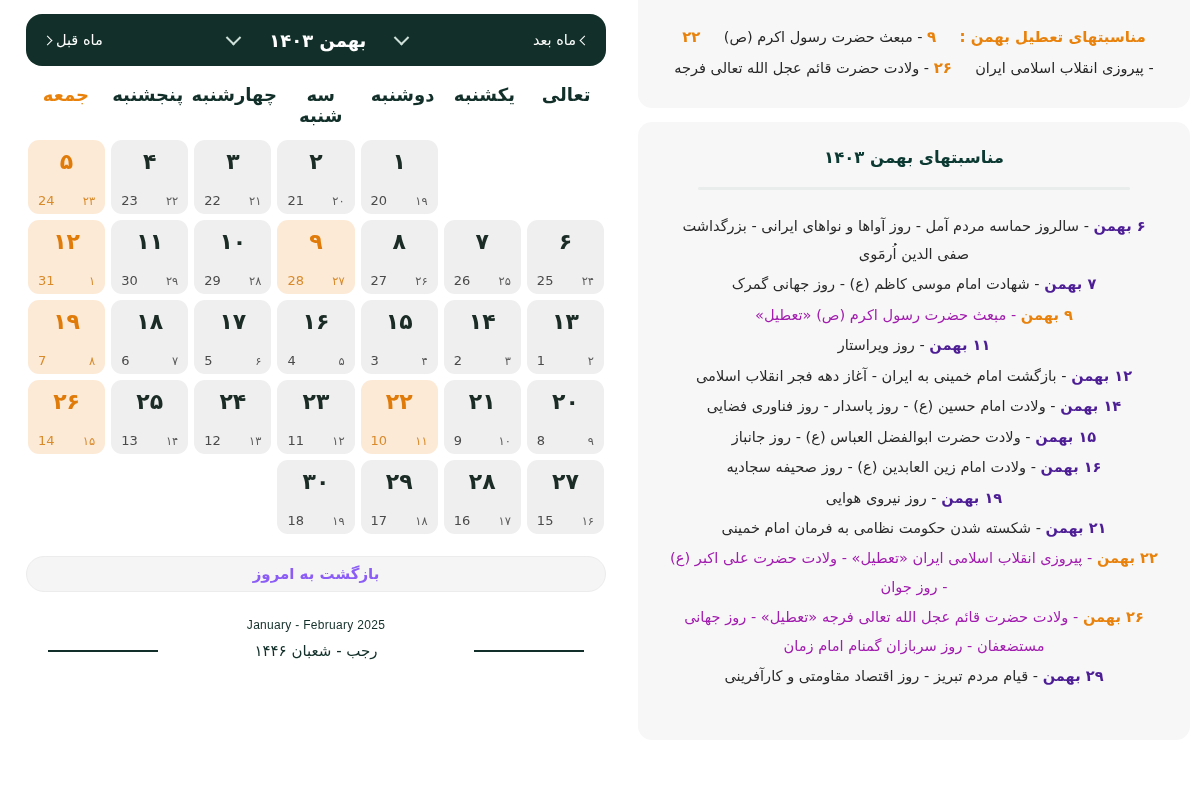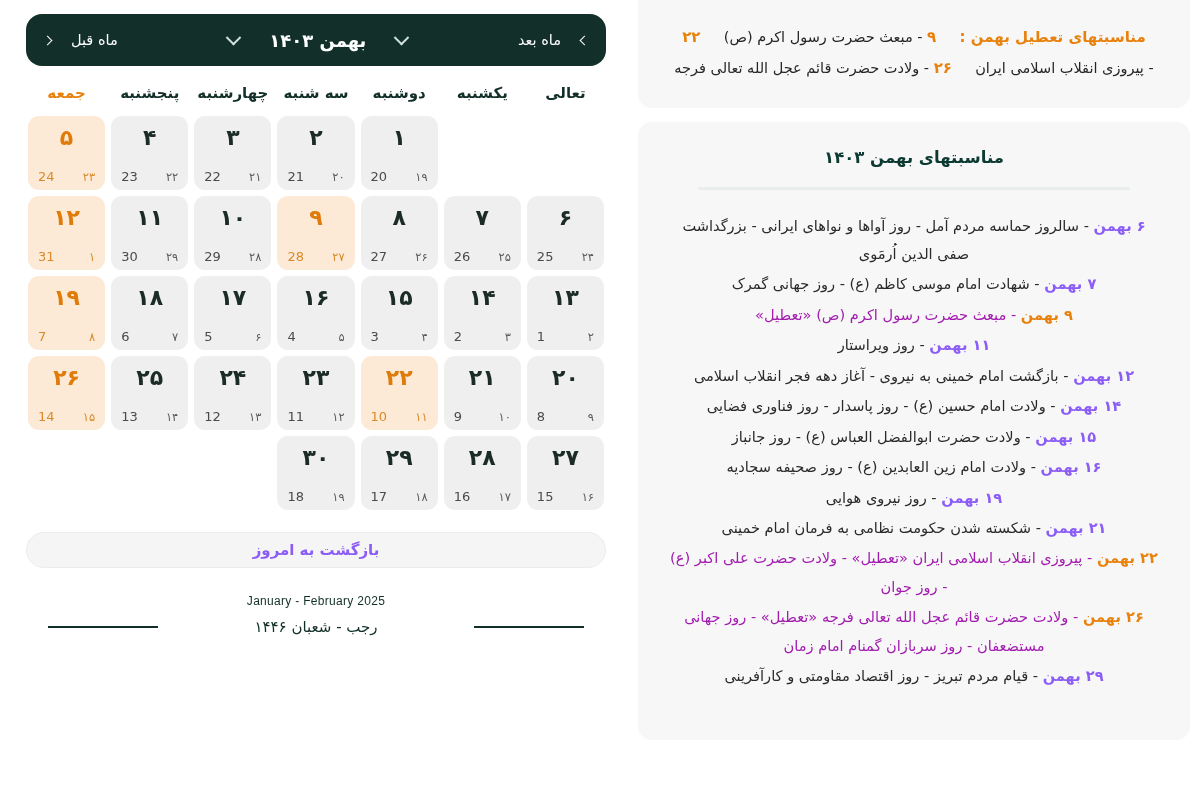--- a/index.html
+++ b/index.html
@@ -73,21 +73,21 @@
   .occ-item {
     font-size: 14.6px;
     line-height: 1.95;
     color: #222222;
     text-align: center;
     direction: rtl;
     margin-bottom: 2px;
   }
   .occ-day {
     font-weight: bold;
-    color: #8b5cf6;
+    color: #4c1d95;
   }
   .occ-item.holiday .occ-day { color: #e8820c; }
   .occ-item.holiday .occ-text { color: #a21caf; }
   .occ-text { color: #2a2a2a; }
 
   
   #right-col {
     position: absolute; left: 0; top: 0;
     width: 628px; height: 800px;
     padding: 14px 22px 0 26px;
@@ -103,21 +103,21 @@
     justify-content: space-between;
     padding: 0 18px;
     color: #f2f7f5;
   }
   .nav-btn {
     font-size: 14.5px;
     color: #ffffff;
     white-space: nowrap;
     display: flex;
     align-items: center;
-    gap: 20px;
+    gap: 5px;
     cursor: pointer;
     user-select: none;
   }
   .chev {
     display: inline-block;
     width: 7px; height: 7px;
     border-top: 1.8px solid #ffffff;
     border-left: 1.8px solid #ffffff;
   }
   .chev.right { transform: rotate(135deg); }
@@ -148,21 +148,21 @@
   
   #weekday-row {
     display: grid;
     grid-template-columns: repeat(7, 1fr);
     gap: 6px;
     margin-top: 18px;
     padding: 0 2px;
   }
   .weekday {
     text-align: center;
-    font-size: 15px;
+    font-size: 18px;
     font-weight: bold;
     color: #123029;
   }
   .weekday.friday { color: #e8820c; }
 
   
   #day-grid {
     display: grid;
     grid-template-columns: repeat(7, 1fr);
     gap: 6px;
@@ -550,21 +550,21 @@
     </div>
 
     <div class="card" id="occasions-card">
       <div id="occasions-heading">مناسبتهای بهمن ۱۴۰۳</div>
       <div id="occasions-divider"></div>
       <div id="occasions-list">
           <div class="occ-item"><span class="occ-day">۶ بهمن</span><span class="occ-text"> - سالروز حماسه مردم آمل - روز آواها و نواهای ایرانی - بزرگداشت صفی الدین اُرمَوی</span></div>
           <div class="occ-item"><span class="occ-day">۷ بهمن</span><span class="occ-text"> - شهادت امام موسی کاظم (ع) - روز جهانی گمرک</span></div>
           <div class="occ-item holiday"><span class="occ-day">۹ بهمن</span><span class="occ-text"> - مبعث حضرت رسول اکرم (ص) «تعطیل»</span></div>
           <div class="occ-item"><span class="occ-day">۱۱ بهمن</span><span class="occ-text"> - روز ویراستار</span></div>
-          <div class="occ-item"><span class="occ-day">۱۲ بهمن</span><span class="occ-text"> - بازگشت امام خمینی به نیروی - آغاز دهه فجر انقلاب اسلامی</span></div>
+          <div class="occ-item"><span class="occ-day">۱۲ بهمن</span><span class="occ-text"> - بازگشت امام خمینی به ایران - آغاز دهه فجر انقلاب اسلامی</span></div>
           <div class="occ-item"><span class="occ-day">۱۴ بهمن</span><span class="occ-text"> - ولادت امام حسین (ع) - روز پاسدار - روز فناوری فضایی</span></div>
           <div class="occ-item"><span class="occ-day">۱۵ بهمن</span><span class="occ-text"> - ولادت حضرت ابوالفضل العباس (ع) - روز جانباز</span></div>
           <div class="occ-item"><span class="occ-day">۱۶ بهمن</span><span class="occ-text"> - ولادت امام زین العابدین (ع) - روز صحیفه سجادیه</span></div>
           <div class="occ-item"><span class="occ-day">۱۹ بهمن</span><span class="occ-text"> - روز نیروی هوایی</span></div>
           <div class="occ-item"><span class="occ-day">۲۱ بهمن</span><span class="occ-text"> - شکسته شدن حکومت نظامی به فرمان امام خمینی</span></div>
           <div class="occ-item holiday"><span class="occ-day">۲۲ بهمن</span><span class="occ-text"> - پیروزی انقلاب اسلامی ایران «تعطیل» - ولادت حضرت علی اکبر (ع) - روز جوان</span></div>
           <div class="occ-item holiday"><span class="occ-day">۲۶ بهمن</span><span class="occ-text"> - ولادت حضرت قائم عجل الله تعالی فرجه «تعطیل» - روز جهانی مستضعفان - روز سربازان گمنام امام زمان</span></div>
           <div class="occ-item"><span class="occ-day">۲۹ بهمن</span><span class="occ-text"> - قیام مردم تبریز - روز اقتصاد مقاومتی و کارآفرینی</span></div>
         </div>
     </div>

